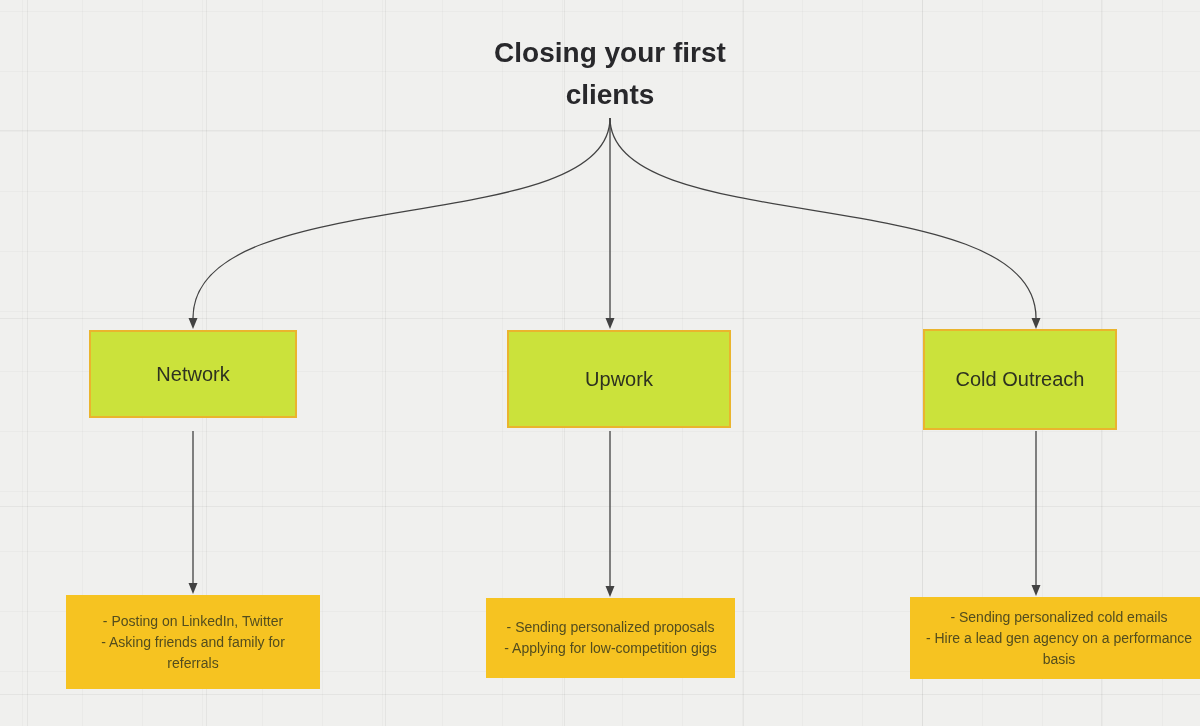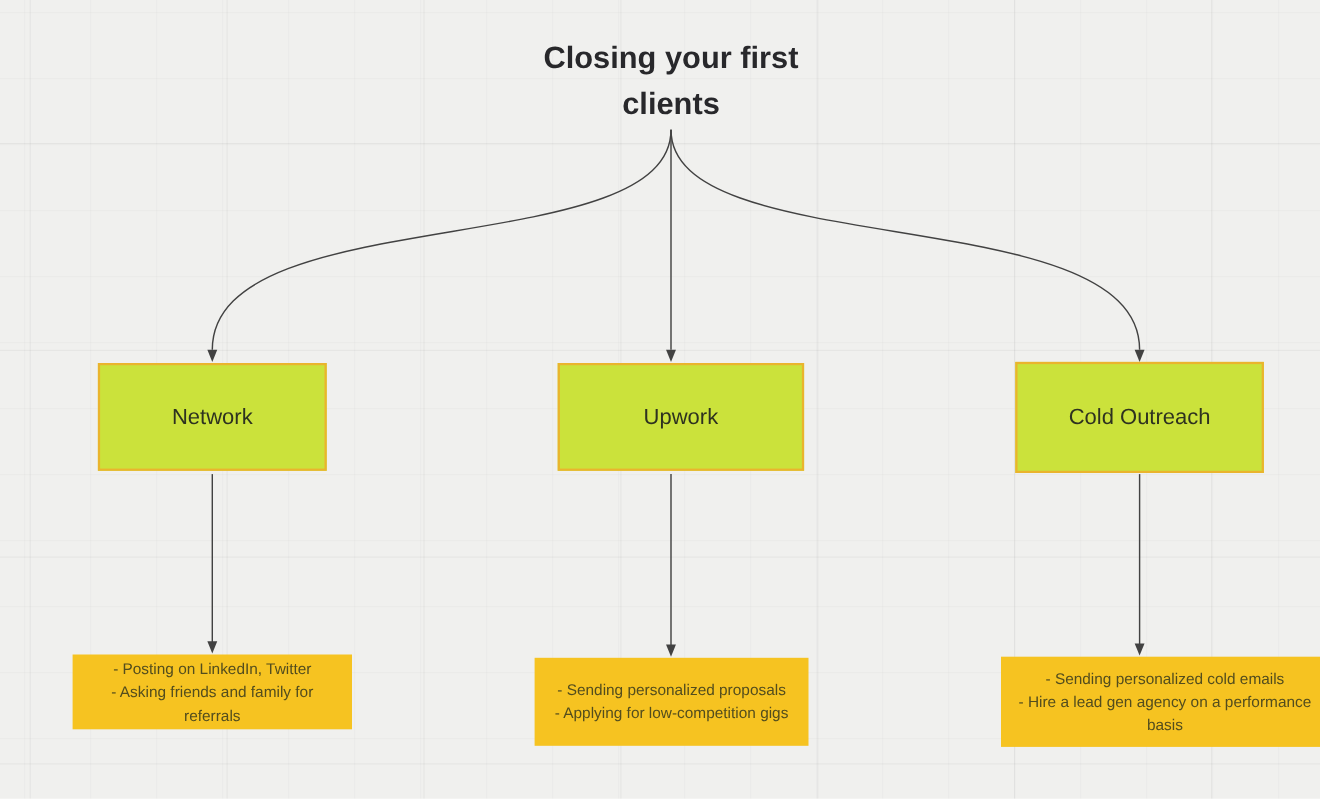--- a/index.html
+++ b/index.html
@@ -72,24 +72,24 @@
     padding: 4px 8px;
     cursor: default;
   }
   .detail-text {
     width: 100%;
     white-space: pre-line;
     font-size: 14px;
     line-height: 21px;
     color: var(--detail-text, #534d1e);
   }
-  #node-network       { left: 89px;  top: 330px; width: 208px; height: 98px; }
+  #node-network       { left: 89px;  top: 330px; width: 208px; height: 88px; }
   #node-upwork        { left: 507px; top: 330px; width: 224px; height: 98px; }
-  #node-cold-outreach { left: 923px; top: 329px; width: 226px; height: 101px; }
-  #detail-network       { left: 66px;  top: 595px; width: 254px; height: 68px; }
+  #node-cold-outreach { left: 923px; top: 329px; width: 194px; height: 101px; }
+  #detail-network       { left: 66px;  top: 595px; width: 254px; height: 94px; }
   #detail-upwork        { left: 486px; top: 598px; width: 249px; height: 80px; }
   #detail-cold-outreach { left: 910px; top: 597px; width: 298px; height: 82px; }
 </style>
 </head>
 <body>
 
 <div class="canvas">
 
   <svg class="connector-layer" viewBox="0 0 1200 726" xmlns="http://www.w3.org/2000/svg">
 

